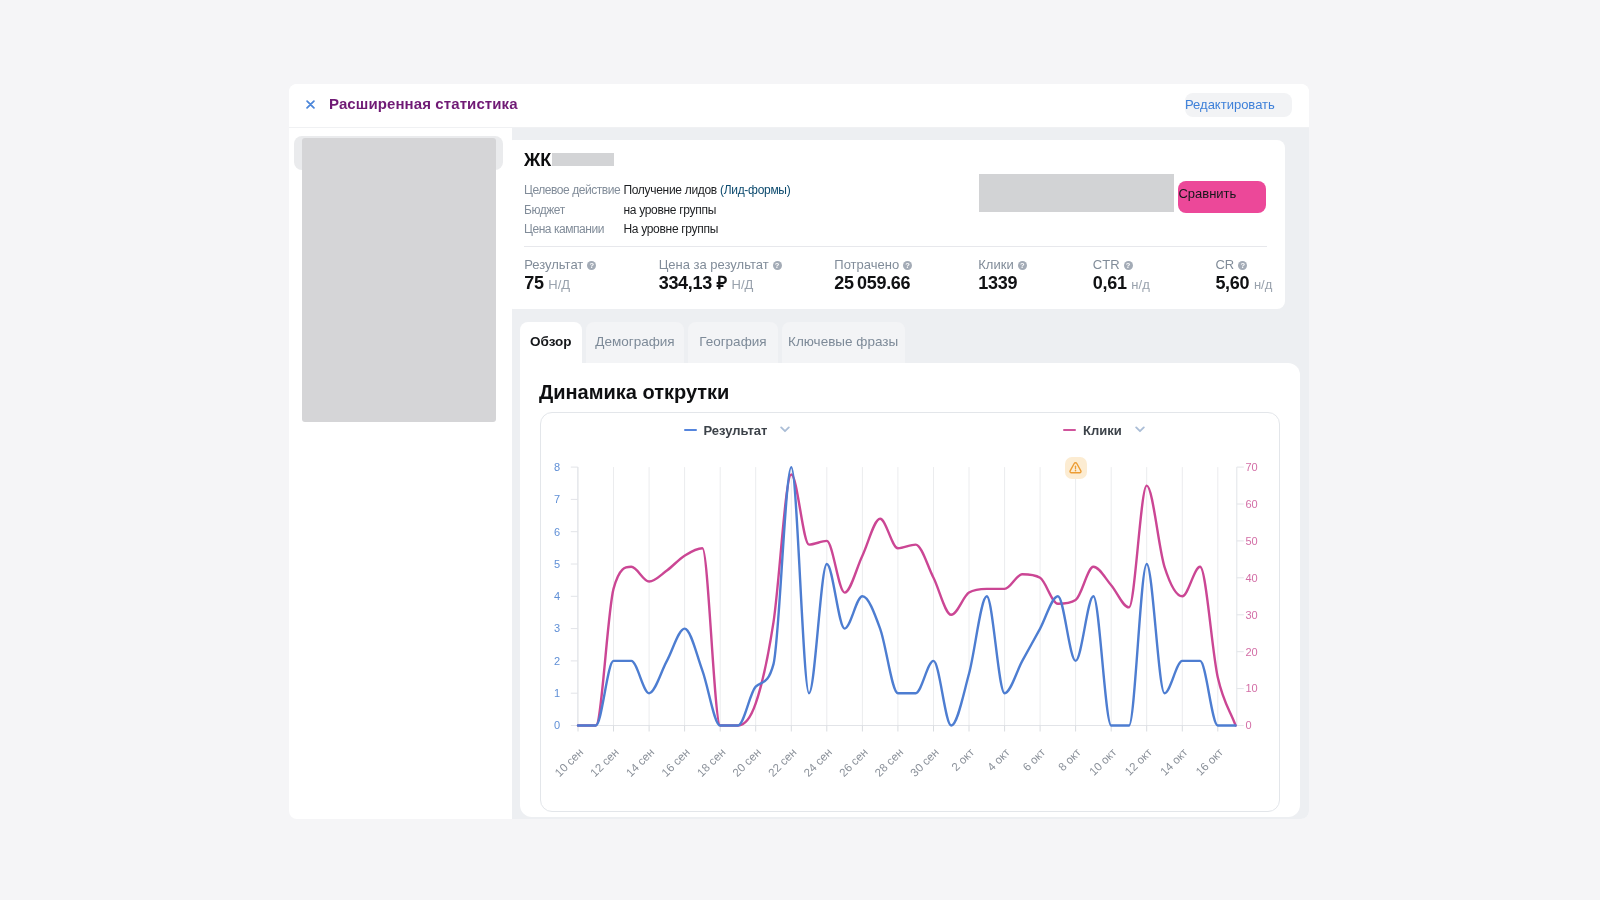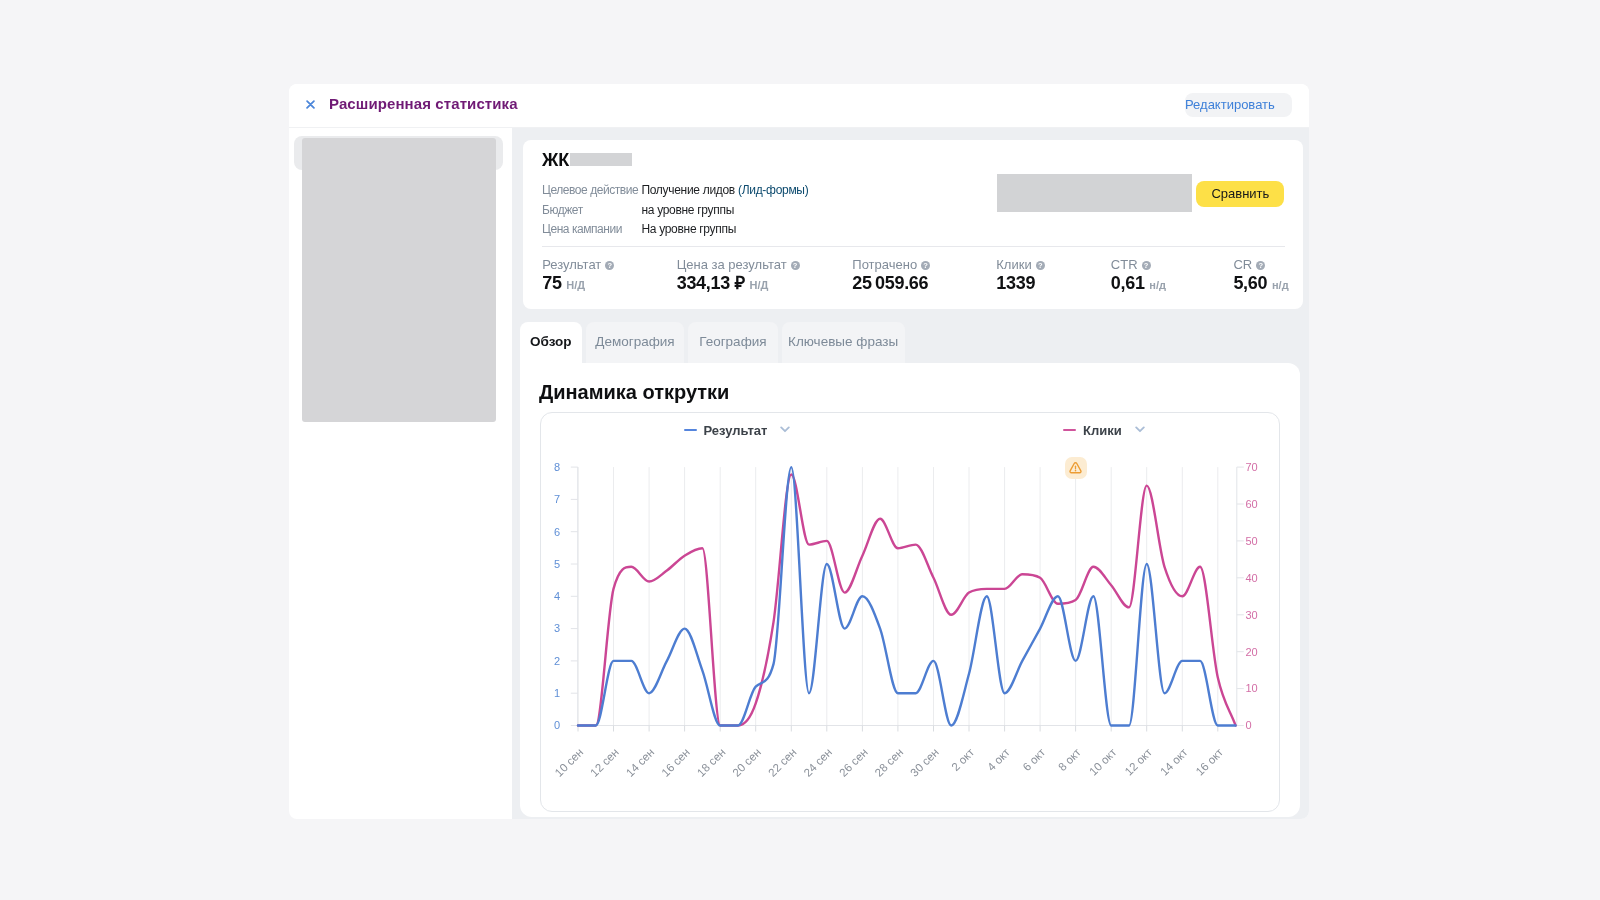--- a/index.html
+++ b/index.html
@@ -6,34 +6,34 @@
 font-family:"Liberation Sans",sans-serif;-webkit-font-smoothing:antialiased}
 .panel{position:absolute;left:289px;top:84px;width:1020px;height:735px;background:#fff;border-radius:8px;overflow:hidden}
 .hdr{position:absolute;left:0;top:0;width:100%;height:43.5px;background:#fff;border-bottom:1px solid #f0f1f3}
 .hx{position:absolute;left:17px;top:16px}
 .htitle{position:absolute;left:40px;top:11px;font-size:15px;font-weight:700;color:#701a75;letter-spacing:.1px}
 .hbtn{position:absolute;left:896px;top:8.5px;width:107px;height:24px;background:#f2f3f5;border-radius:8px;
 color:#3e80d9;font-size:13px;font-weight:500;text-align:left;line-height:24px}
 .content{position:absolute;left:222.5px;top:43.5px;width:797.5px;height:691.5px;background:#edeff2}
 .ph-light{position:absolute;left:4.6px;top:51.9px;width:209.6px;height:34px;background:#eaebed;border-radius:8px}
 .ph-dark{position:absolute;left:12.5px;top:53.7px;width:194.9px;height:284.4px;background:#d5d5d7;border-radius:3px}
-.card1{position:absolute;left:234px;top:55.6px;width:779.8px;height:169.1px;background:#fff;border-radius:8px}
+.card1{position:absolute;left:216px;top:55.6px;width:779.8px;height:169.1px;background:#fff;border-radius:8px}
 .c1t{position:absolute;left:19px;top:10.5px;font-size:18px;font-weight:700;color:#0c0d0e}
 .c1box{position:absolute;left:46.6px;top:13.4px;width:62.4px;height:13.4px;background:#d3d4d6}
 .row{position:absolute;left:19px;height:16px;font-size:12px;line-height:16px;color:#1c1e21;white-space:nowrap;letter-spacing:-.3px}
 .row .lbl{display:inline-block;width:99.4px;color:#818c99;font-size:12px;letter-spacing:-.45px}
 .gray{color:#0c4a6e}
 .bar{position:absolute;left:474.2px;top:34.7px;width:195.2px;height:37.3px;background:#d2d3d5}
-.cmp{position:absolute;left:673.4px;top:41.1px;width:88px;height:26px;background:#fde047;border-radius:8px;
-font-size:13px;font-weight:500;color:#15171a;text-align:center;line-height:26px}
+.cmp{position:absolute;left:673.4px;top:41.1px;width:88px;height:32px;background:#ec4899;border-radius:8px;
+font-size:13px;font-weight:500;color:#15171a;line-height:26px}
 .div1{position:absolute;left:19px;right:18px;top:106.2px;height:1px;background:#e7e8ec}
 .stat{position:absolute;top:117.5px;white-space:nowrap}
 .stat .sl{font-size:13px;color:#818c99;height:17px}
 .stat .sv{font-size:18px;font-weight:700;color:#101113;margin-top:0;line-height:18px;letter-spacing:-.3px}
-.stat .sv .nd{font-size:11px;font-weight:700;color:#99a2ad;letter-spacing:0}
+.stat .sv .nd{font-size:13px;font-weight:400;color:#99a2ad;letter-spacing:0}
 .q{display:inline-block;width:9px;height:9px;border-radius:50%;background:#a3abb6;color:#fff;font-size:7.5px;
 line-height:9.5px;text-align:center;margin-left:4px;vertical-align:1.5px;font-weight:700}
 .tab{position:absolute;top:237.6px;height:42px;border-radius:8px 8px 0 0;font-size:13.5px;text-align:center;line-height:39px;white-space:nowrap}
 .tab.on{background:#fff;font-weight:600;color:#141619}
 .tab.off{background:#f3f4f6;color:#7d8a98}
 .tabpanel{position:absolute;left:230.8px;top:279.4px;width:779.8px;height:454px;background:#fff;border-radius:0 12px 12px 12px}
 .chtitle{position:absolute;left:249.9px;top:297px;font-size:20px;font-weight:700;color:#0e0f11}
 .chart{position:absolute;left:251.2px;top:328.3px;width:739.7px;height:399.9px;border:1px solid #e3e6ea;border-radius:12px}
 .leg{position:absolute;top:336.5px;height:20px;line-height:20px;font-size:13px;font-weight:600;color:#3c4249;white-space:nowrap}
 .dash{display:inline-block;width:13px;height:2.5px;border-radius:2px;vertical-align:3.5px;margin-right:7px}

